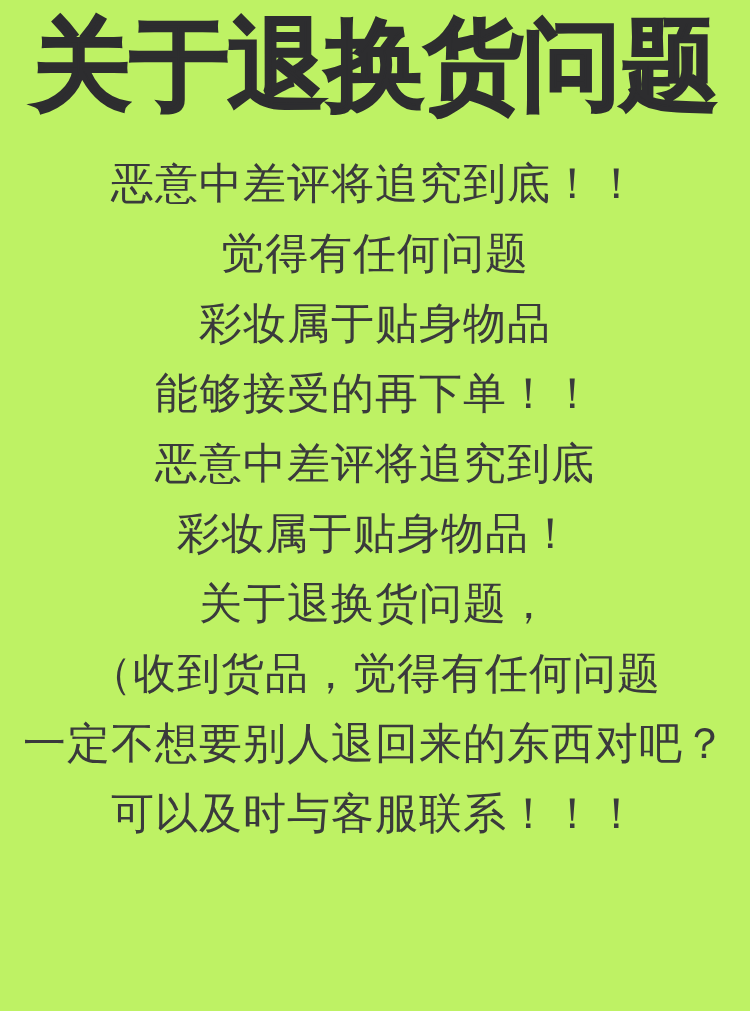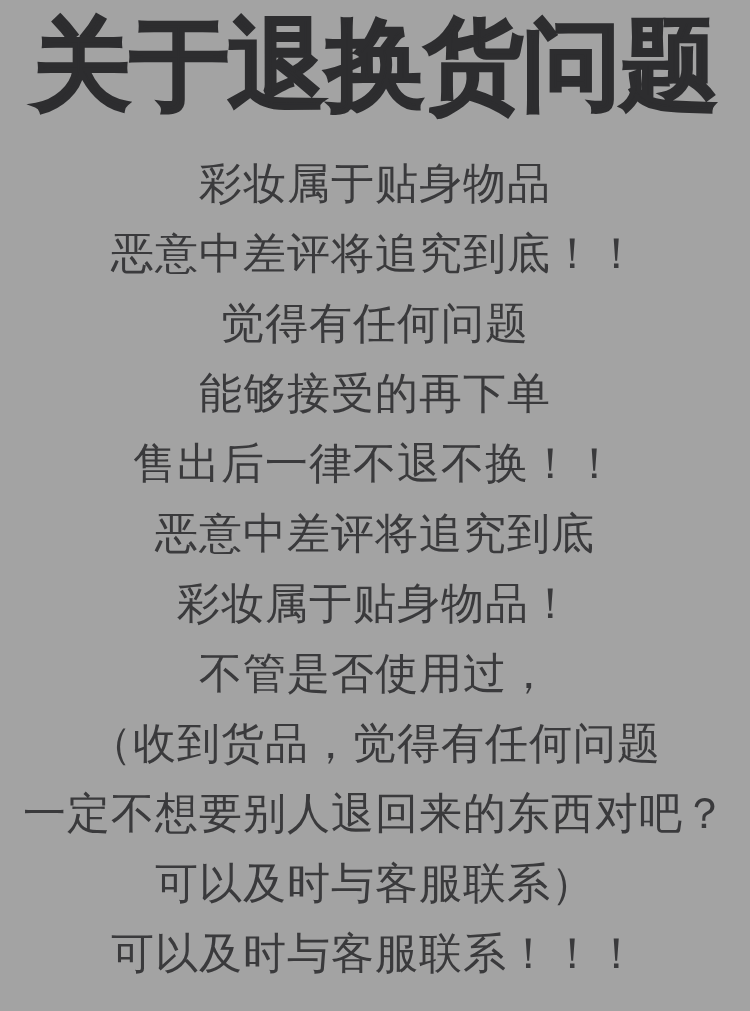--- a/index.html
+++ b/index.html
@@ -5,21 +5,21 @@
   html, body {
     margin: 0;
     padding: 0;
     background: #ffffff;
   }
   .poster {
     position: relative;
     width: 750px;
     height: 1011px;
     margin: 0 auto;
-    background: #a3a3a3;
+    background: #bef264;
     overflow: hidden;
     text-align: center;
     font-family: "Liberation Sans", "DejaVu Sans", sans-serif;
   }
   .poster-title {
     margin: 0;
     padding-top: 4px;
     font-size: 99px;
     line-height: 121px;
     font-weight: 900;
@@ -41,26 +41,24 @@
     white-space: nowrap;
   }
 </style>
 </head>
 <body>
 
 <div class="poster">
   <h1 class="poster-title">关于退换货问题</h1>
 
   <div class="poster-lines">
-    <div class="poster-line">彩妆属于贴身物品</div>
     <div class="poster-line">恶意中差评将追究到底！！</div>
     <div class="poster-line">觉得有任何问题</div>
-    <div class="poster-line">能够接受的再下单</div>
-    <div class="poster-line">售出后一律不退不换！！</div>
+    <div class="poster-line">彩妆属于贴身物品</div>
+    <div class="poster-line">能够接受的再下单！！</div>
     <div class="poster-line">恶意中差评将追究到底</div>
     <div class="poster-line">彩妆属于贴身物品！</div>
-    <div class="poster-line">不管是否使用过，</div>
+    <div class="poster-line">关于退换货问题，</div>
     <div class="poster-line">（收到货品，觉得有任何问题</div>
     <div class="poster-line">一定不想要别人退回来的东西对吧？</div>
-    <div class="poster-line">可以及时与客服联系）</div>
     <div class="poster-line">可以及时与客服联系！！！</div>
   </div>
 </div>
 
 </body></html>

